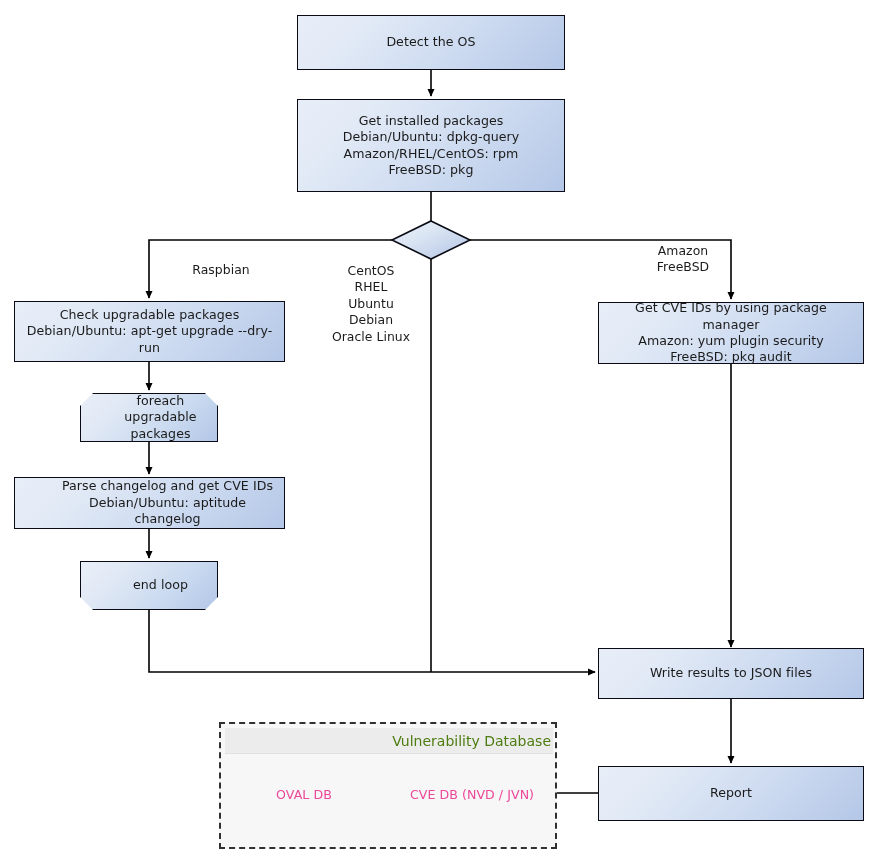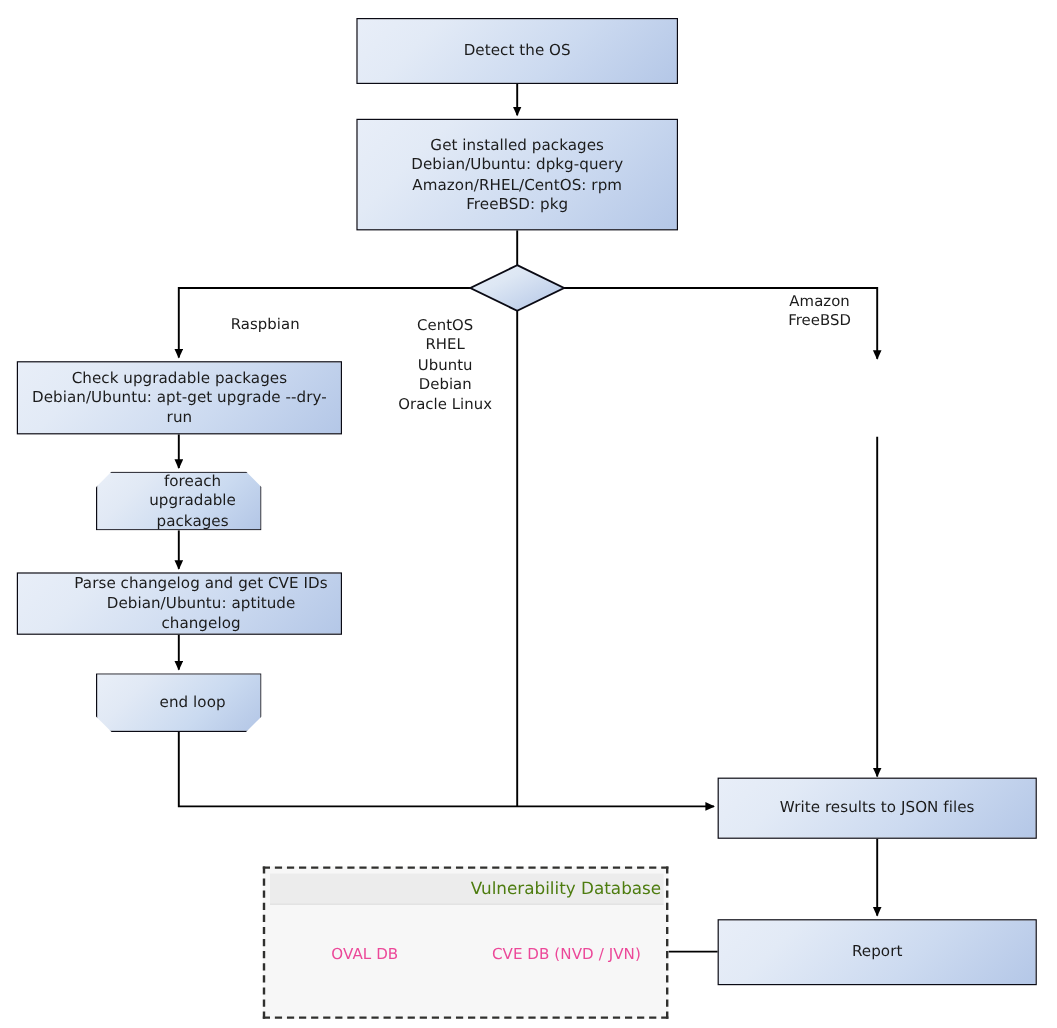--- a/index.html
+++ b/index.html
@@ -188,20 +188,25 @@
   <div class="node" style="left:14px; top:477px; width:271px; height:52px;padding-left:36px;">
     <span class="txt">Parse changelog and get  CVE IDs
 Debian/Ubuntu: aptitude changelog</span>
   </div>
 
   <div class="node loop-end" style="left:80px; top:561px; width:138px; height:49px;border-radius:17px;">
     <div class="shape"></div>
     <span class="txt">end loop</span>
   </div>
 
+  <div class="node" style="left:598px; top:302px; width:266px; height:62px;">
+    <span class="txt">Get CVE IDs by using package manager
+Amazon: yum plugin security
+FreeBSD: pkg audit</span>
+  </div>
 
   <div class="node" style="left:598px; top:648px; width:266px; height:51px;">
     <span class="txt">Write results to JSON files</span>
   </div>
 
   <div class="node" style="left:598px; top:766px; width:266px; height:55px;">
     <span class="txt">Report</span>
   </div>
 
   <div class="edge-label" style="left:156px; top:262px; width:130px;">Raspbian</div>

